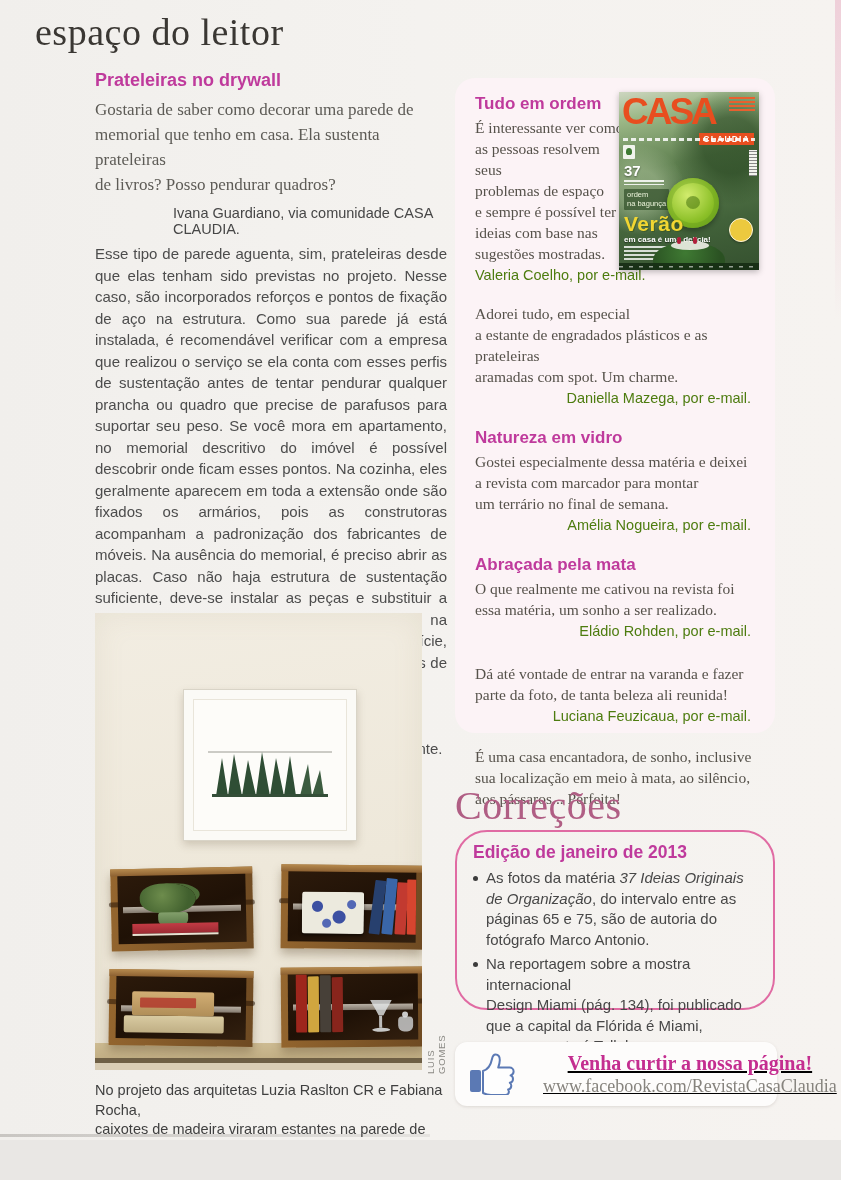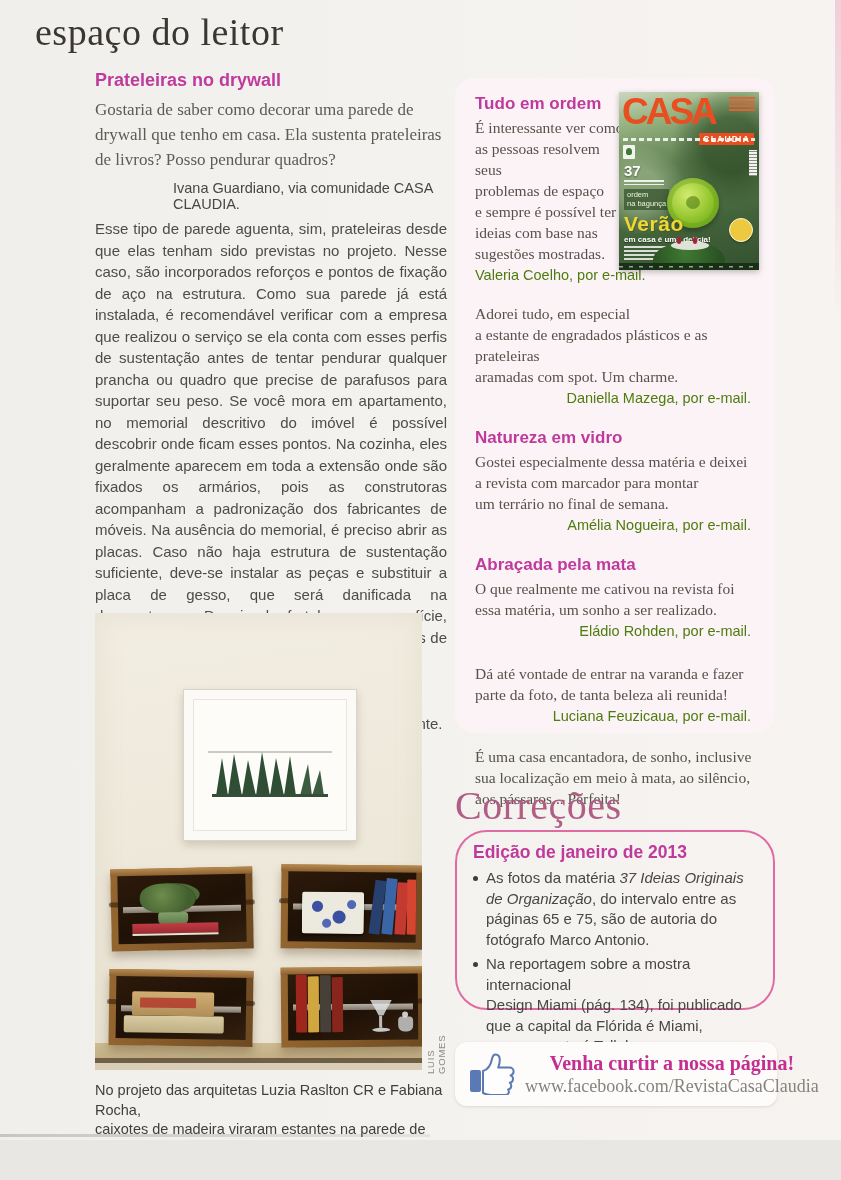--- a/index.html
+++ b/index.html
@@ -145,38 +145,38 @@
   .corrections-heading{font-size:17.5px;font-weight:bold;color:#bf3a9c;margin:0 0 5px 0;}
   .c-item{display:flex;gap:8px;font-size:15px;line-height:20.5px;color:#474747;margin-bottom:4px;}
   .bullet-dot{flex:0 0 auto;width:5px;height:5px;border-radius:50%;background:#3c3c3c;margin-top:8px;}
   .c-text{flex:1;}
   .c-text em{font-style:italic;}
   .pre{white-space:pre-line;}
 
   
   .fb-panel{position:absolute;left:455px;top:1042px;width:322px;height:64px;box-sizing:border-box;
         background:#fdfcfb;border-radius:12px;box-shadow:0 1px 3px rgba(150,140,130,.25);
-        display:flex;align-items:center;padding:0 14px;gap:4px;}
+        display:flex;align-items:center;padding:0 14px;gap:22px;text-decoration:underline;}
   .fb-text{flex:1;display:flex;flex-direction:column;align-items:center;}
   .fb-headline{font-family:"Liberation Serif",serif;font-size:20px;font-weight:bold;color:#c42e90;}
   .fb-url{font-family:"Liberation Serif",serif;font-size:18px;color:#86837d;margin-top:1px;}
 </style>
 </head>
 <body>
 
 <div class="page">
   <div class="scan-edge-right"></div>
   <div class="scan-edge-bottom"></div>
 
   <div class="page-title">espaço do leitor</div>
 
   <div class="left-col">
     <div class="article-heading">Prateleiras no drywall</div>
     <p class="question">Gostaria de saber como decorar uma parede de
-drywall que tenho em casa. Ela sustenta prateleiras
+memorial que tenho em casa. Ela sustenta prateleiras
 de livros? Posso pendurar quadros?</p>
     <p class="attribution">Ivana Guardiano, via comunidade CASA CLAUDIA.</p>
     <p class="article-body">Esse tipo de parede aguenta, sim, prateleiras desde que elas tenham sido previstas no projeto. Nesse caso, são incorporados reforços e pontos de fixação de aço na estrutura. Como sua parede já está instalada, é recomendável verificar com a empresa que realizou o serviço se ela conta com esses perfis de sustentação antes de tentar pendurar qualquer prancha ou quadro que precise de parafusos para suportar seu peso. Se você mora em apartamento, no memorial descritivo do imóvel é possível descobrir onde ficam esses pontos. Na cozinha, eles geralmente aparecem em toda a extensão onde são fixados os armários, pois as construtoras acompanham a padronização dos fabricantes de móveis. Na ausência do memorial, é preciso abrir as placas. Caso não haja estrutura de sustentação suficiente, deve-se instalar as peças e substituir a placa de gesso, que será danificada na desmontagem. Depois de fortalecer a superfície, você pode instalar os itens. Normalmente, placas de gesso suportam objetos com até 10 kg.</p>
     <p class="consultants"><b>Consultoras:</b><span> as designers de interiores Simone
 Sabba Daher, tel. (62) 7811-4307, Goiânia,
 e Thais Donato, tel. (31) 3263-7693, Belo Horizonte.</span></p>
   </div>
 
   <div class="photo">
     <div class="floor-base"></div>

